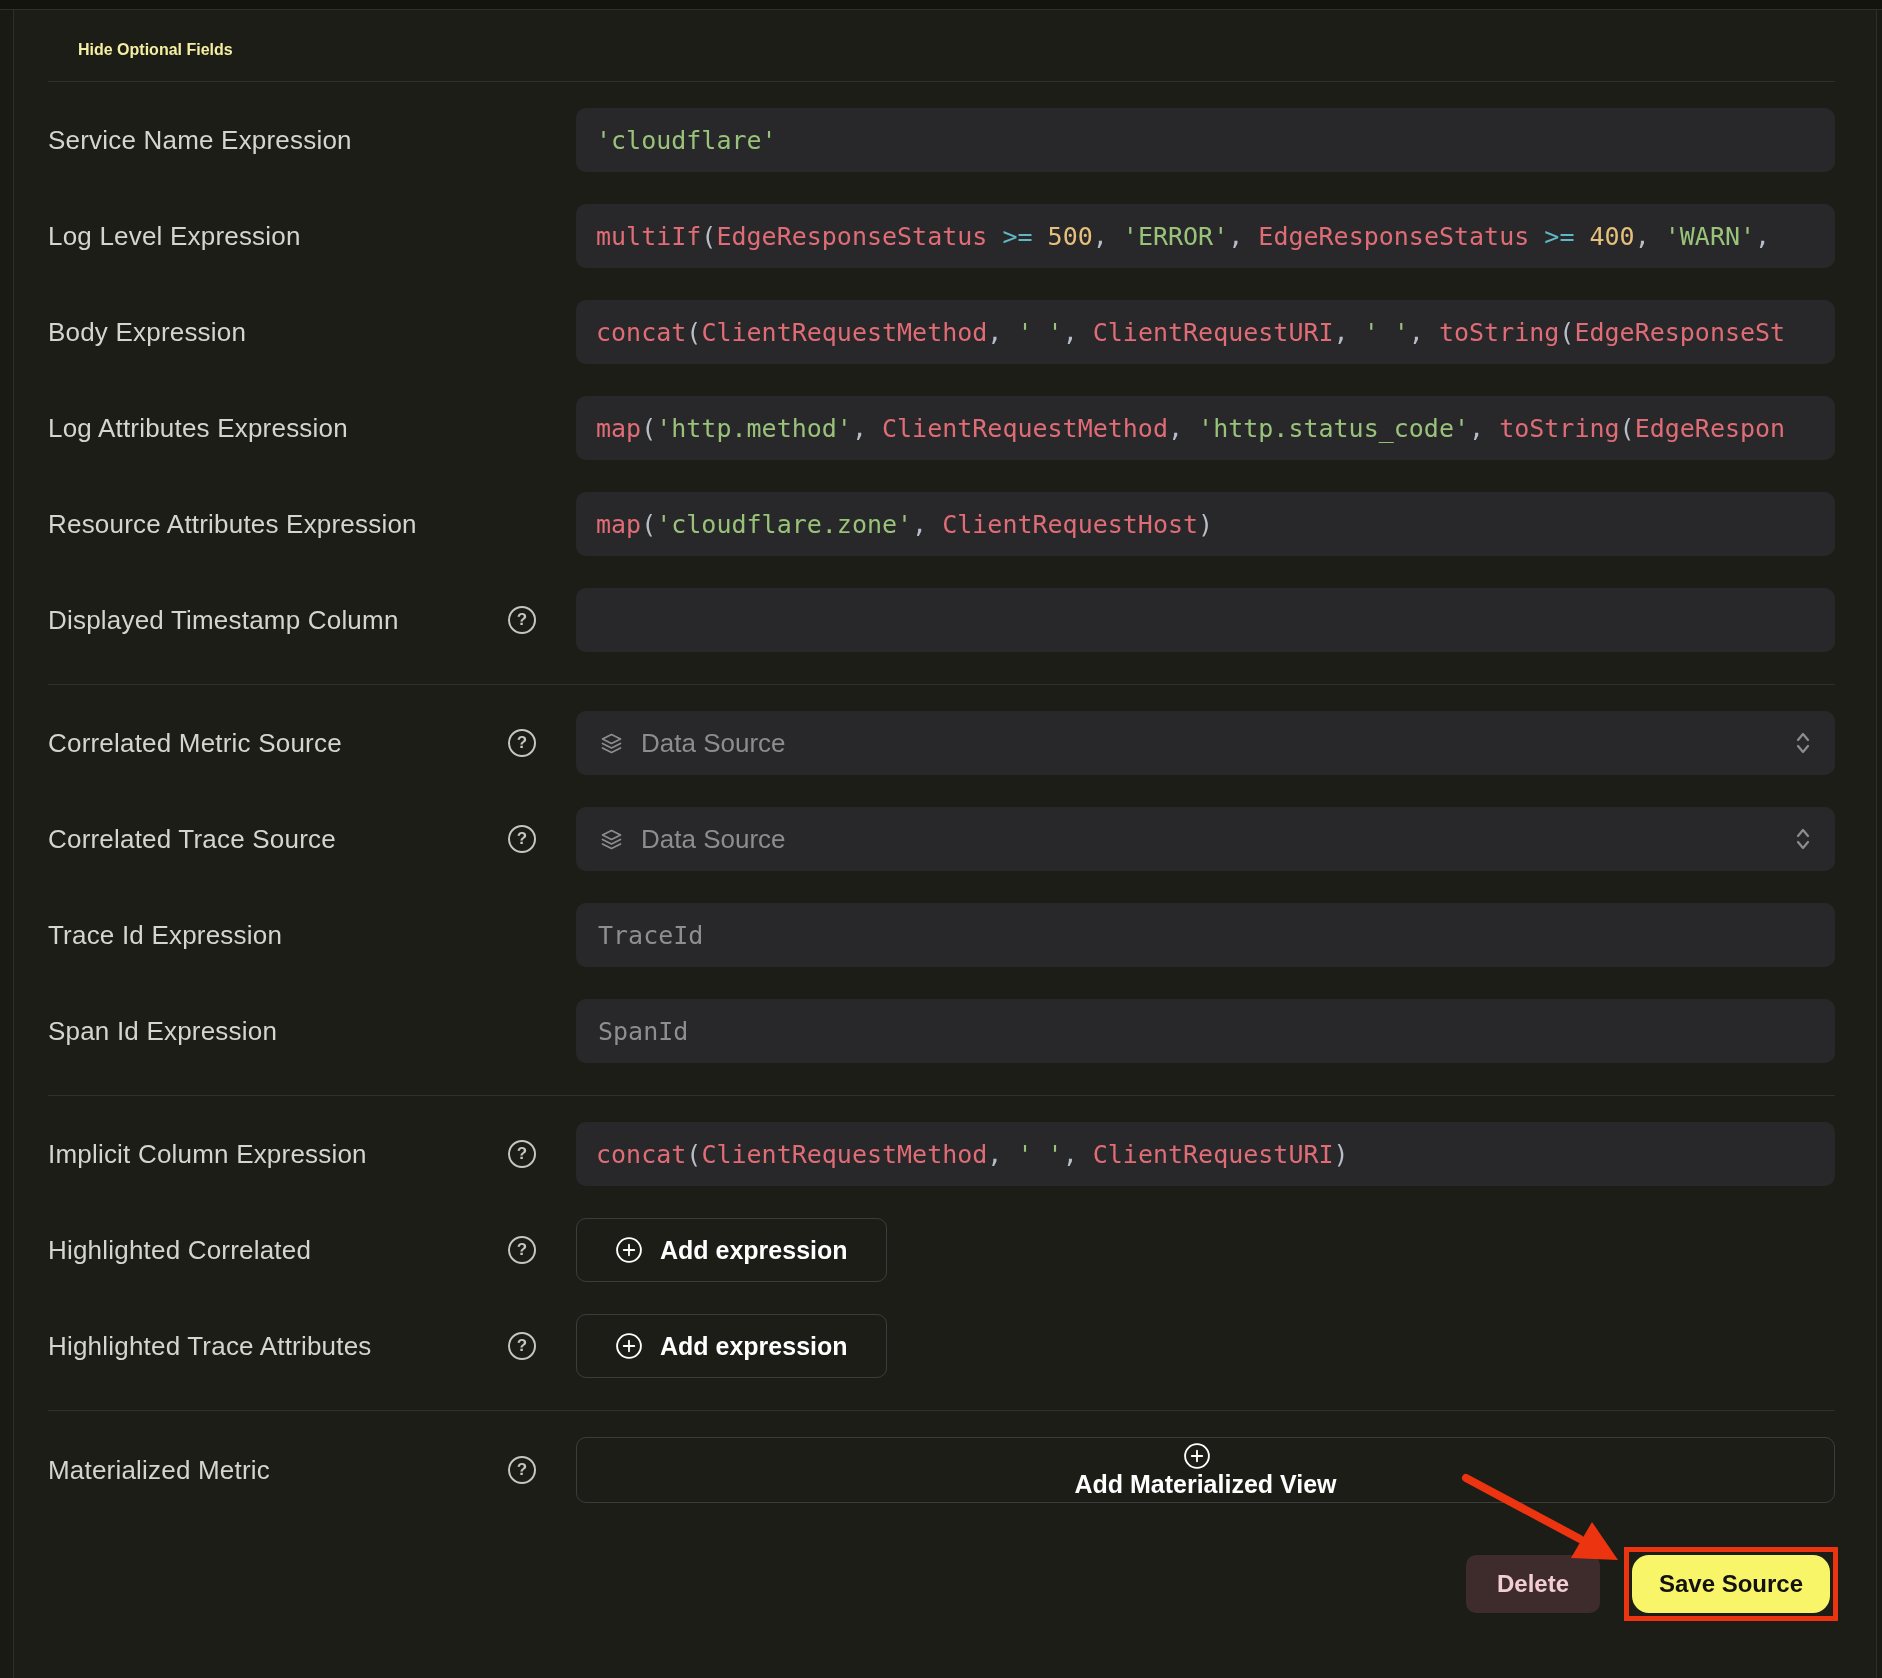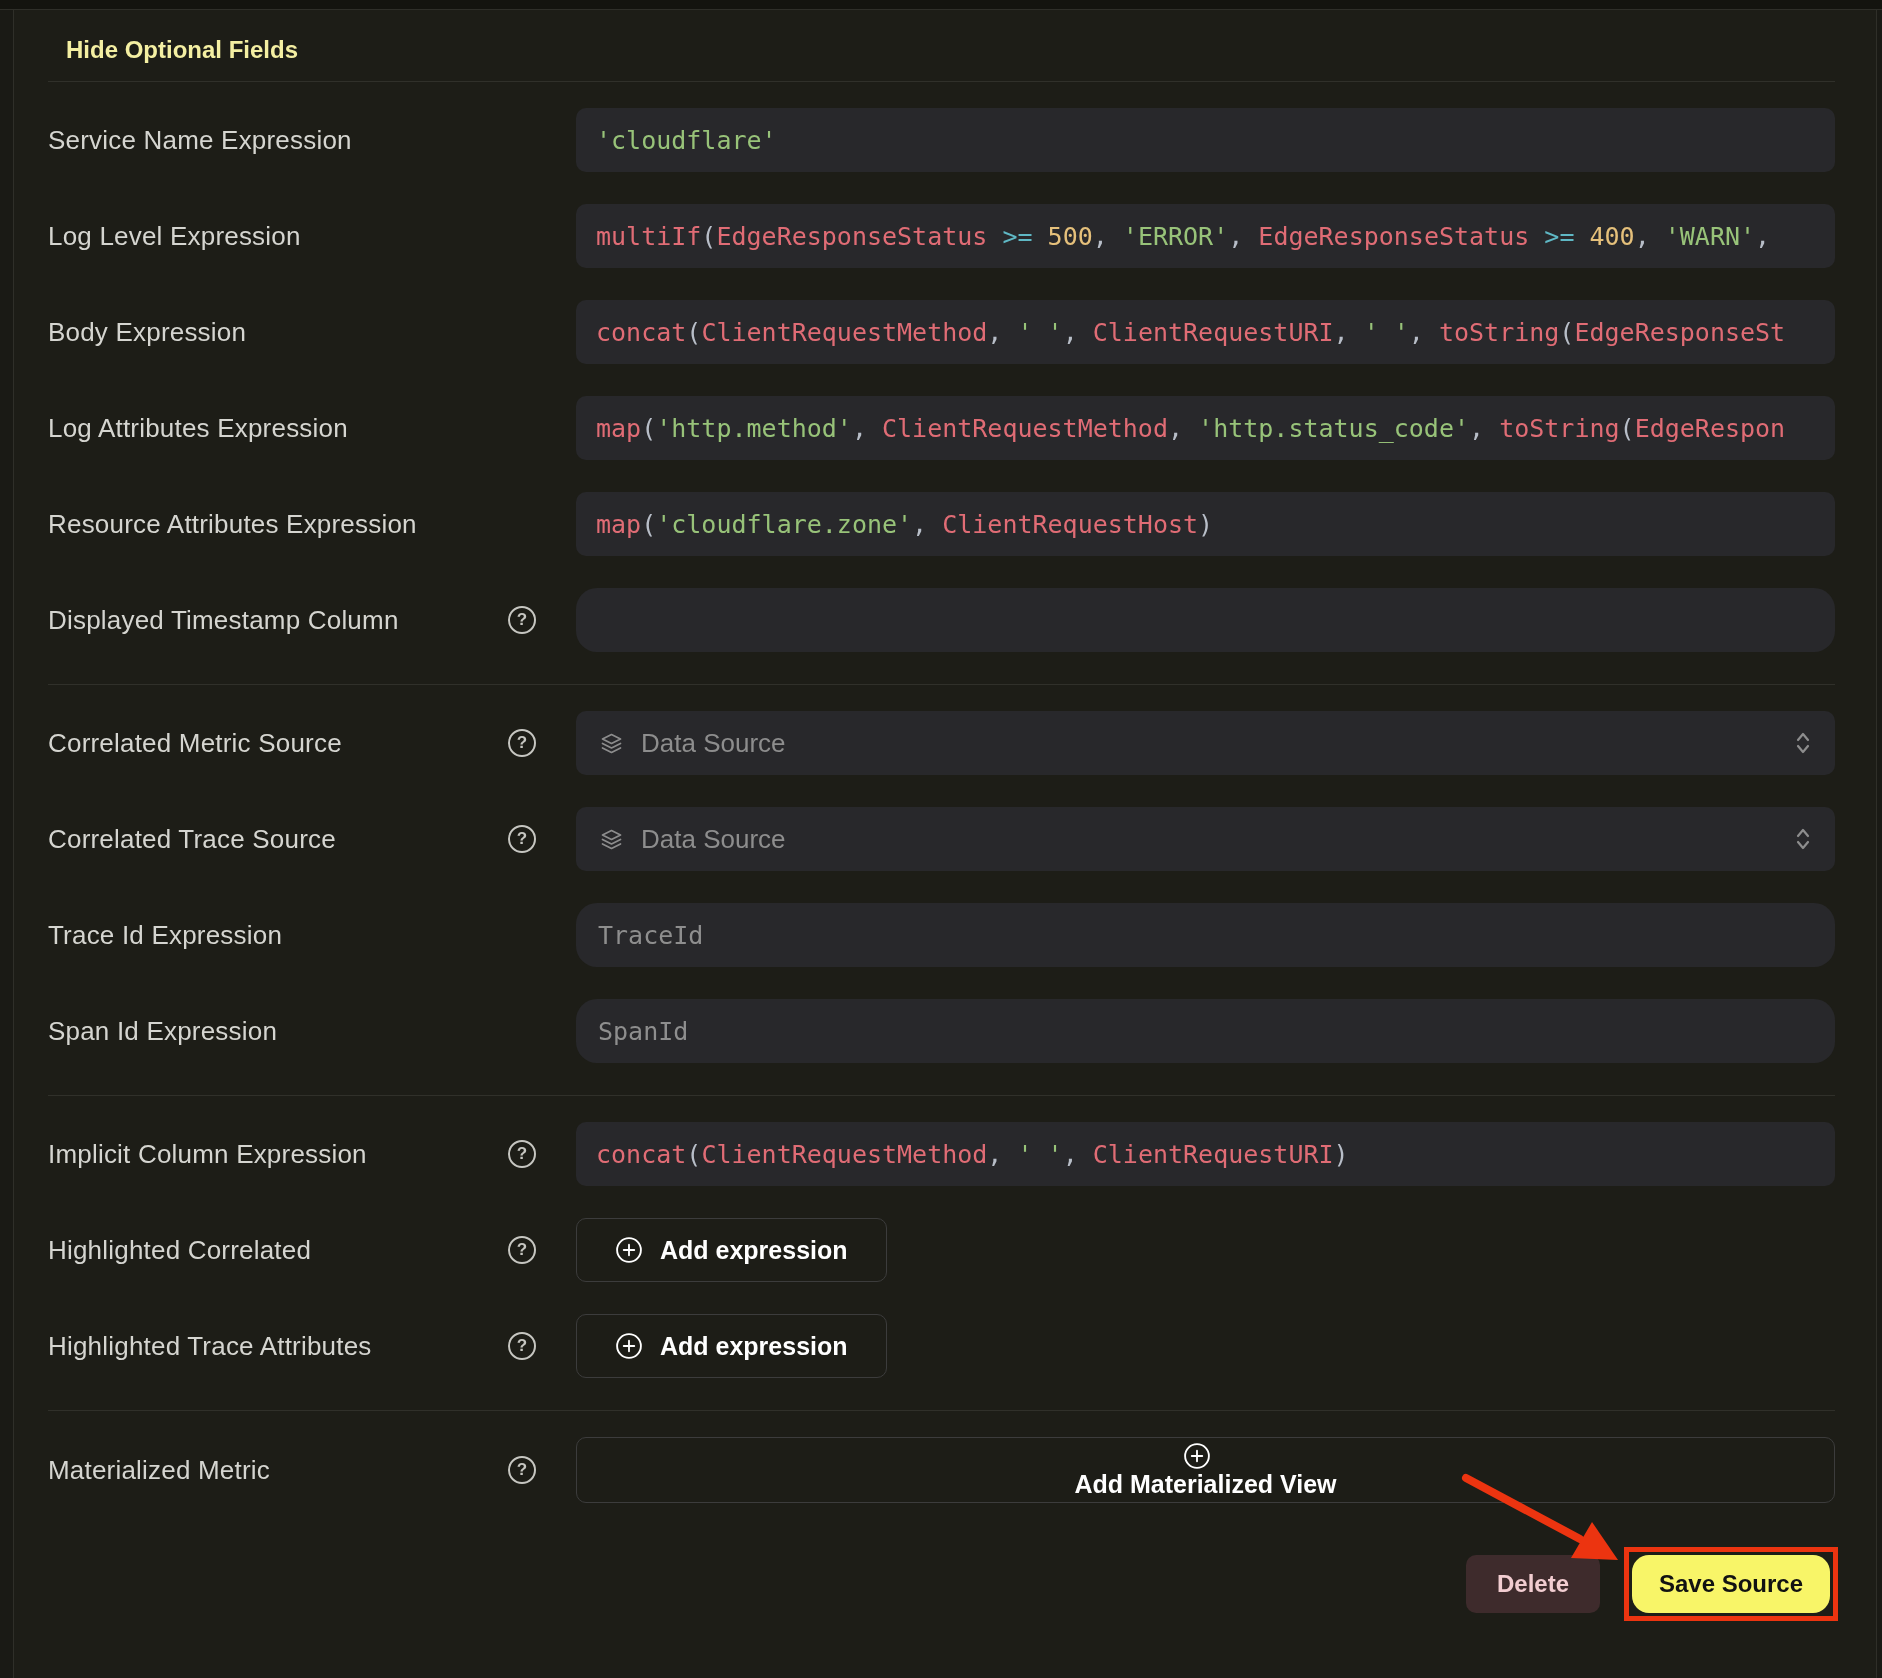--- a/index.html
+++ b/index.html
@@ -18,22 +18,22 @@
   .chrome-right { position: absolute; top: 10px; bottom: 0; right: 0; width: 6px;
     background: #1a1a15; border-left: 1px solid #2f2f29; z-index: 2; }
 
   .content {
     position: absolute; top: 11px; left: 15px; right: 7px; bottom: 0;
     padding: 22px 40px 0 33px;
   }
 
   .toggle-link {
     display: inline-block;
-    margin-left: 18px;
-    font-size: 24px; font-weight: bold;
+    margin-left: 30px;
+    font-size: 16px; font-weight: bold;
     color: #f4efa2;
     line-height: 34px;
     cursor: pointer;
   }
   .divider { border: 0; border-top: 1px solid #30302a; margin: 14px 0 26px 0; }
   .divider.mid { margin-top: 0; }
 
   .row { display: flex; align-items: center; margin-bottom: 32px; }
   .row.extra-top { margin-top: 26px; }
   .label-col {
@@ -64,21 +64,20 @@
     cursor: text;
   }
   .tk-id { color: #e06c75; } .tk-p { color: #b8bec8; } .tk-s { color: #98c379; }
   .tk-n { color: #e5c07b; } .tk-o { color: #5fb8c5; }
 
   .text-input {
     padding: 0 22px;
     font-family: "DejaVu Sans Mono", monospace;
     font-size: 25px; color: #d5d5d0;
     outline: none;
-    border-radius: 21px;
   }
   .text-input::placeholder { color: #8e8e8e; opacity: 1; }
 
   .select {
     display: flex; align-items: center; justify-content: space-between;
     padding: 0 22px; cursor: pointer;
   }
   .sel-left { display: flex; align-items: center; }
   .sel-placeholder { font-size: 26px; color: #8d8d8d; margin-left: 16px; }
   .icon-svg { display: block; }

